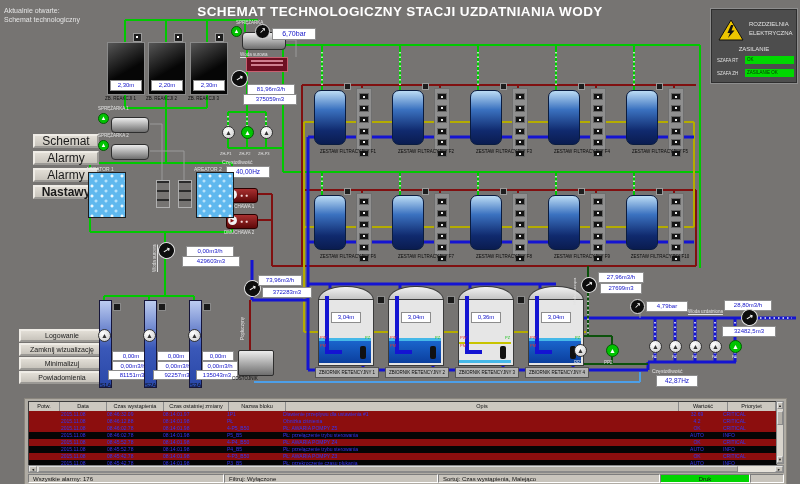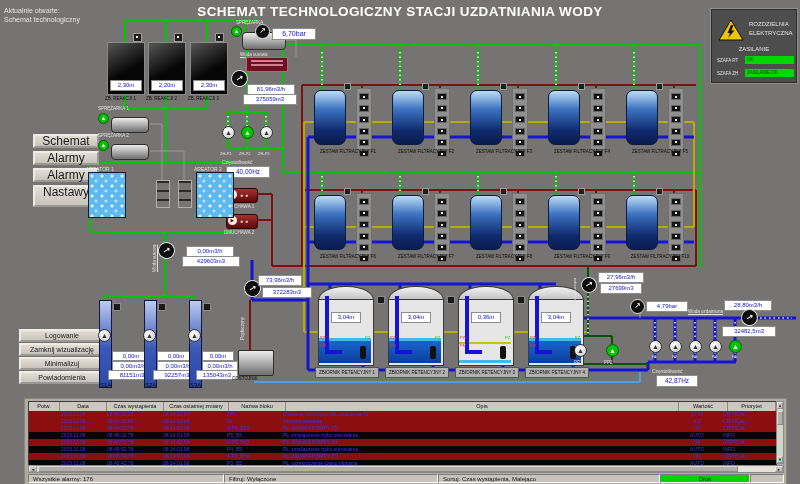--- a/index.html
+++ b/index.html
@@ -177,21 +177,21 @@
     <div class="abs lblw5" style="left:0;top:37px;width:86px;text-align:center;font-size:6px;">ZASILANIE</div>
     <div class="abs lblw" style="left:6px;top:49px;">SZAFA RT</div>
     <div class="abs ebar" style="left:34px;top:47px;width:47px;height:8px;">OK</div>
     <div class="abs lblw" style="left:6px;top:62px;">SZAFA ZH</div>
     <div class="abs ebar" style="left:34px;top:60px;width:47px;height:8px;">ZASILANIE OK</div>
   </div>
 
   <div class="abs btn" style="left:33px;top:134px;width:66px;height:14px;line-height:11px;">Schemat</div>
   <div class="abs btn" style="left:33px;top:151px;width:66px;height:14px;line-height:11px;">Alarmy</div>
   <div class="abs btn" style="left:33px;top:168px;width:66px;height:14px;line-height:11px;">Alarmy</div>
-  <div class="abs btn" style="left:33px;top:185px;width:66px;height:22px;line-height:11px;">Nastawy</div>
+  <div class="abs btn" style="left:33px;top:185px;width:66px;height:14px;line-height:11px;font-weight:bold;">Nastawy</div>
 
   <div class="abs btn small" style="left:19px;top:329px;width:86px;height:13px;line-height:10px;">Logowanie</div>
   <div class="abs btn small" style="left:19px;top:343px;width:86px;height:13px;line-height:10px;">Zamknij wizualizację</div>
   <div class="abs btn small" style="left:19px;top:357px;width:86px;height:13px;line-height:10px;">Minimalizuj</div>
   <div class="abs btn small" style="left:19px;top:371px;width:86px;height:13px;line-height:10px;">Powiadomienia</div>
 
   <div class="abs vent" style="left:133px;top:33px;"></div>
   <div class="abs vent" style="left:174px;top:33px;"></div>
   <div class="abs vent" style="left:215px;top:33px;"></div>
   <div class="abs rtank" style="left:107px;top:42px;width:36px;height:51px;"></div>

